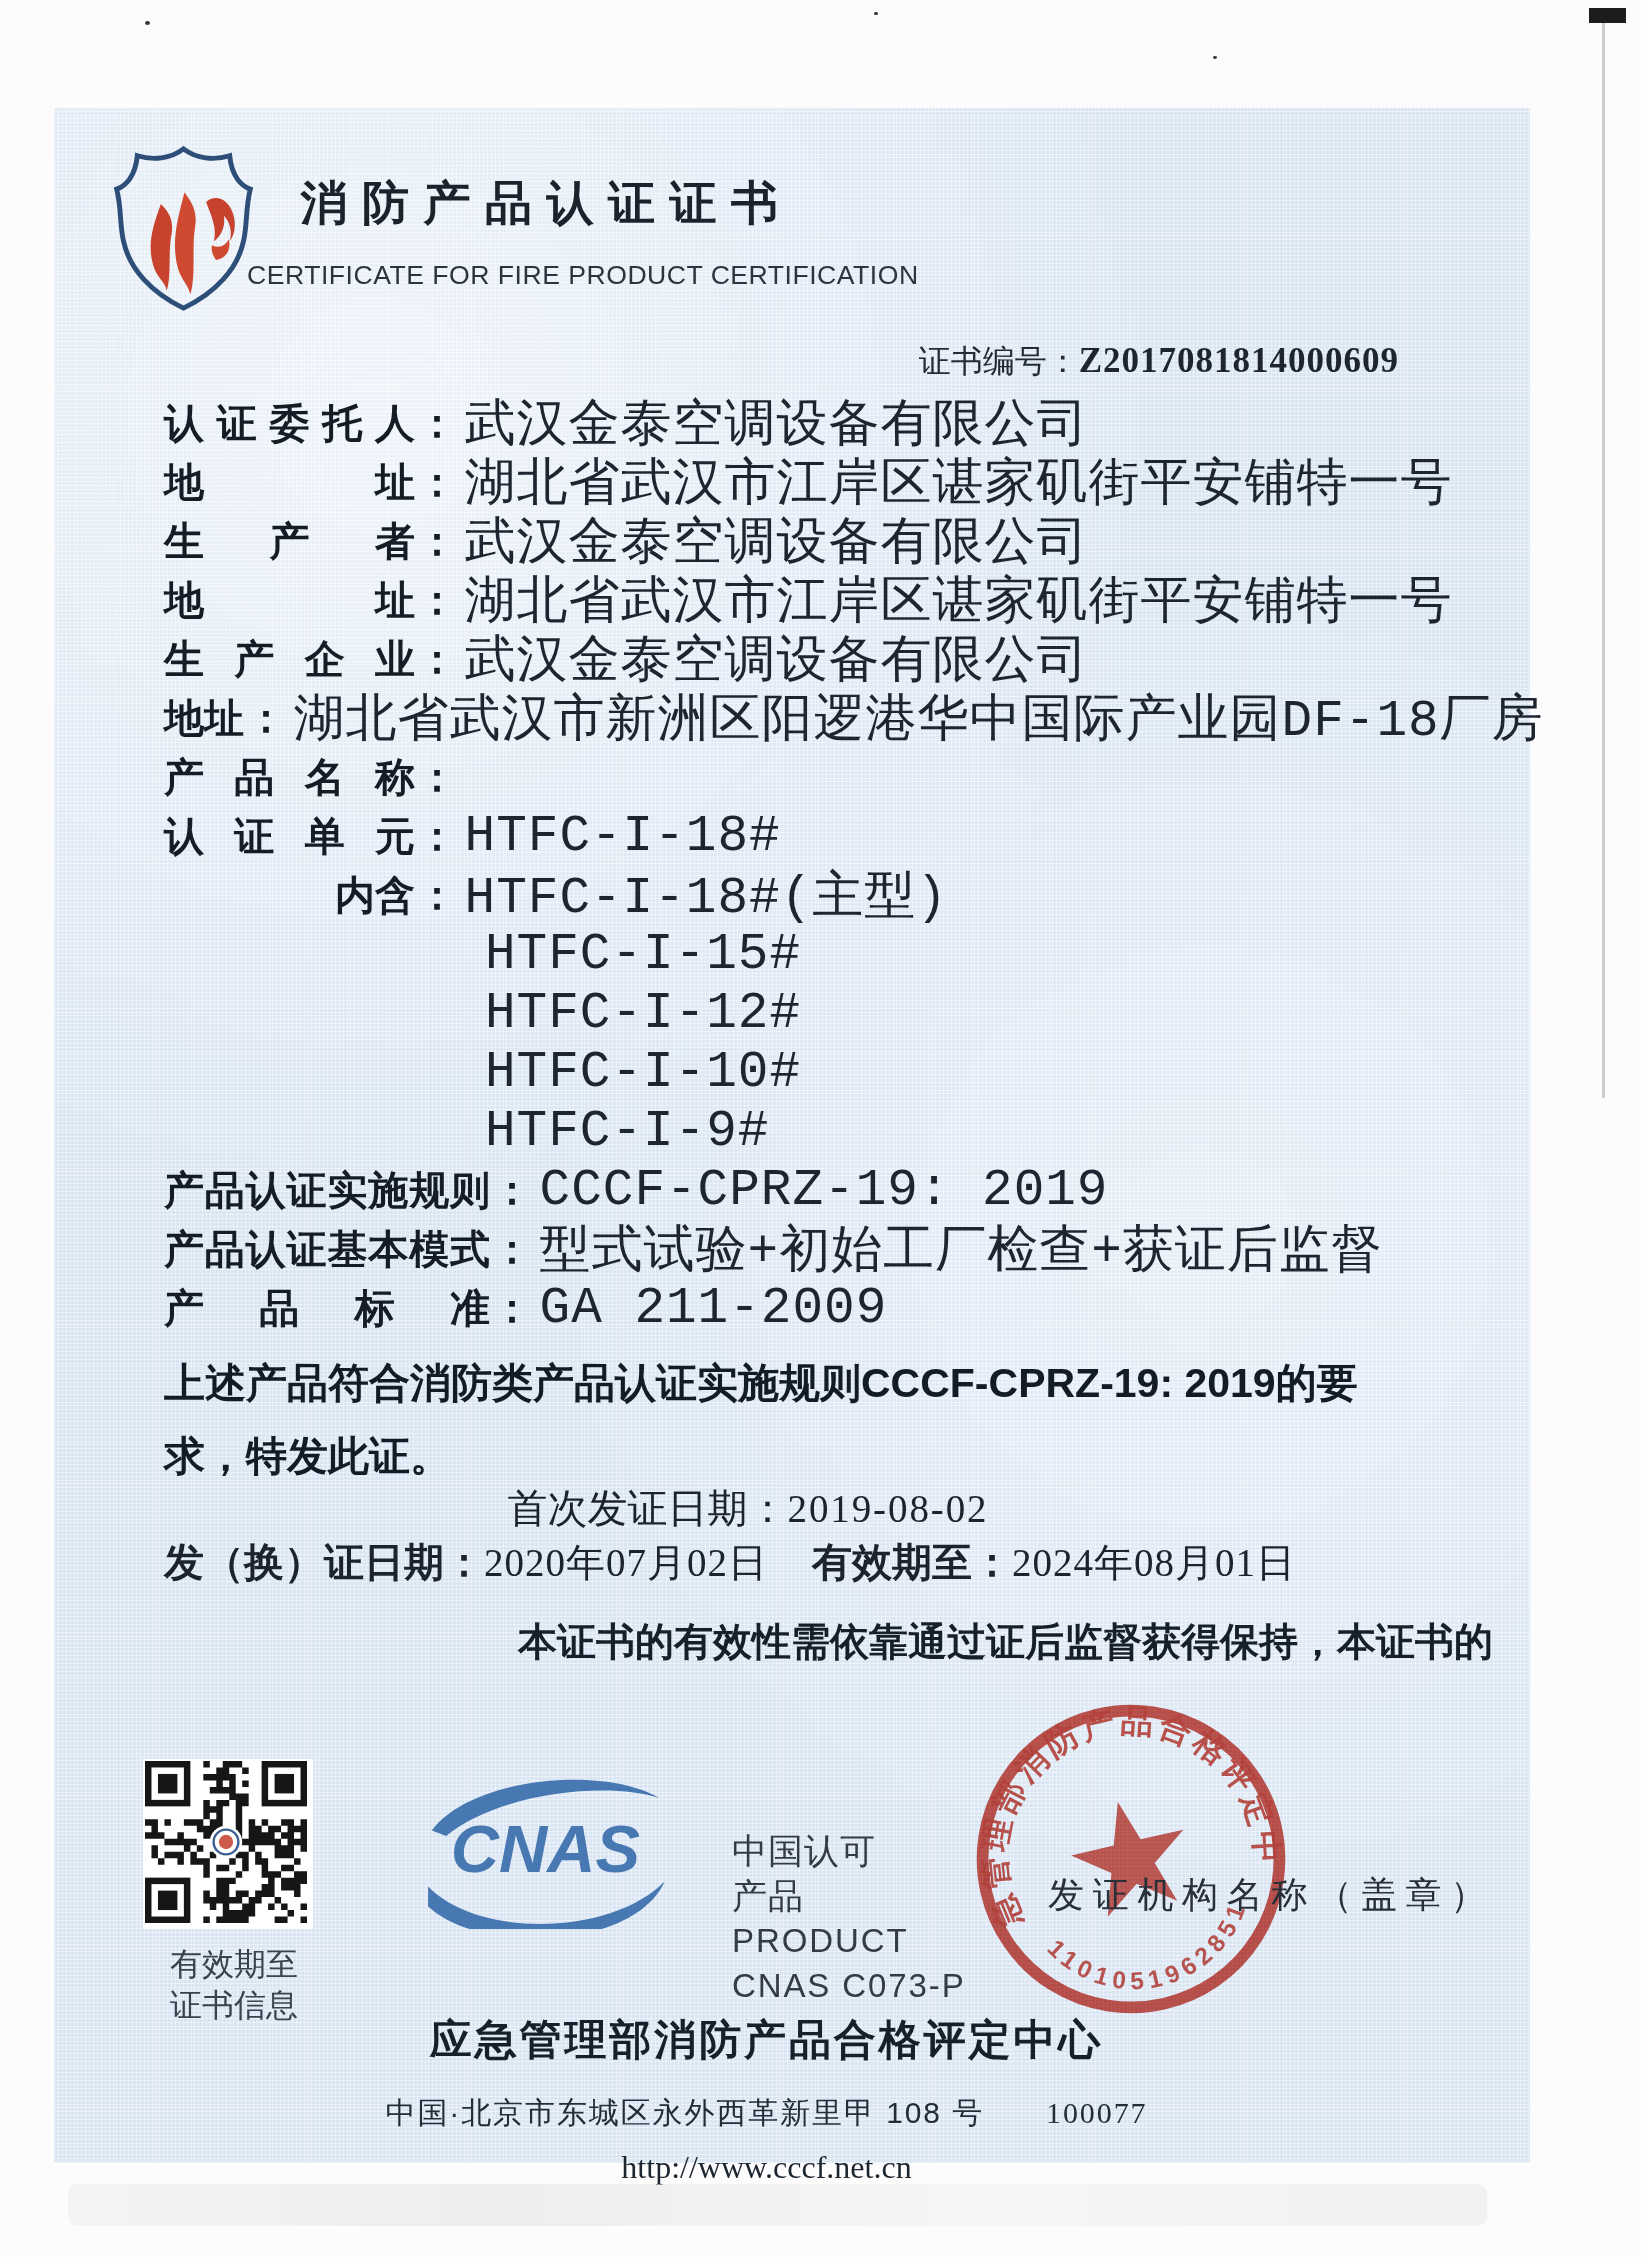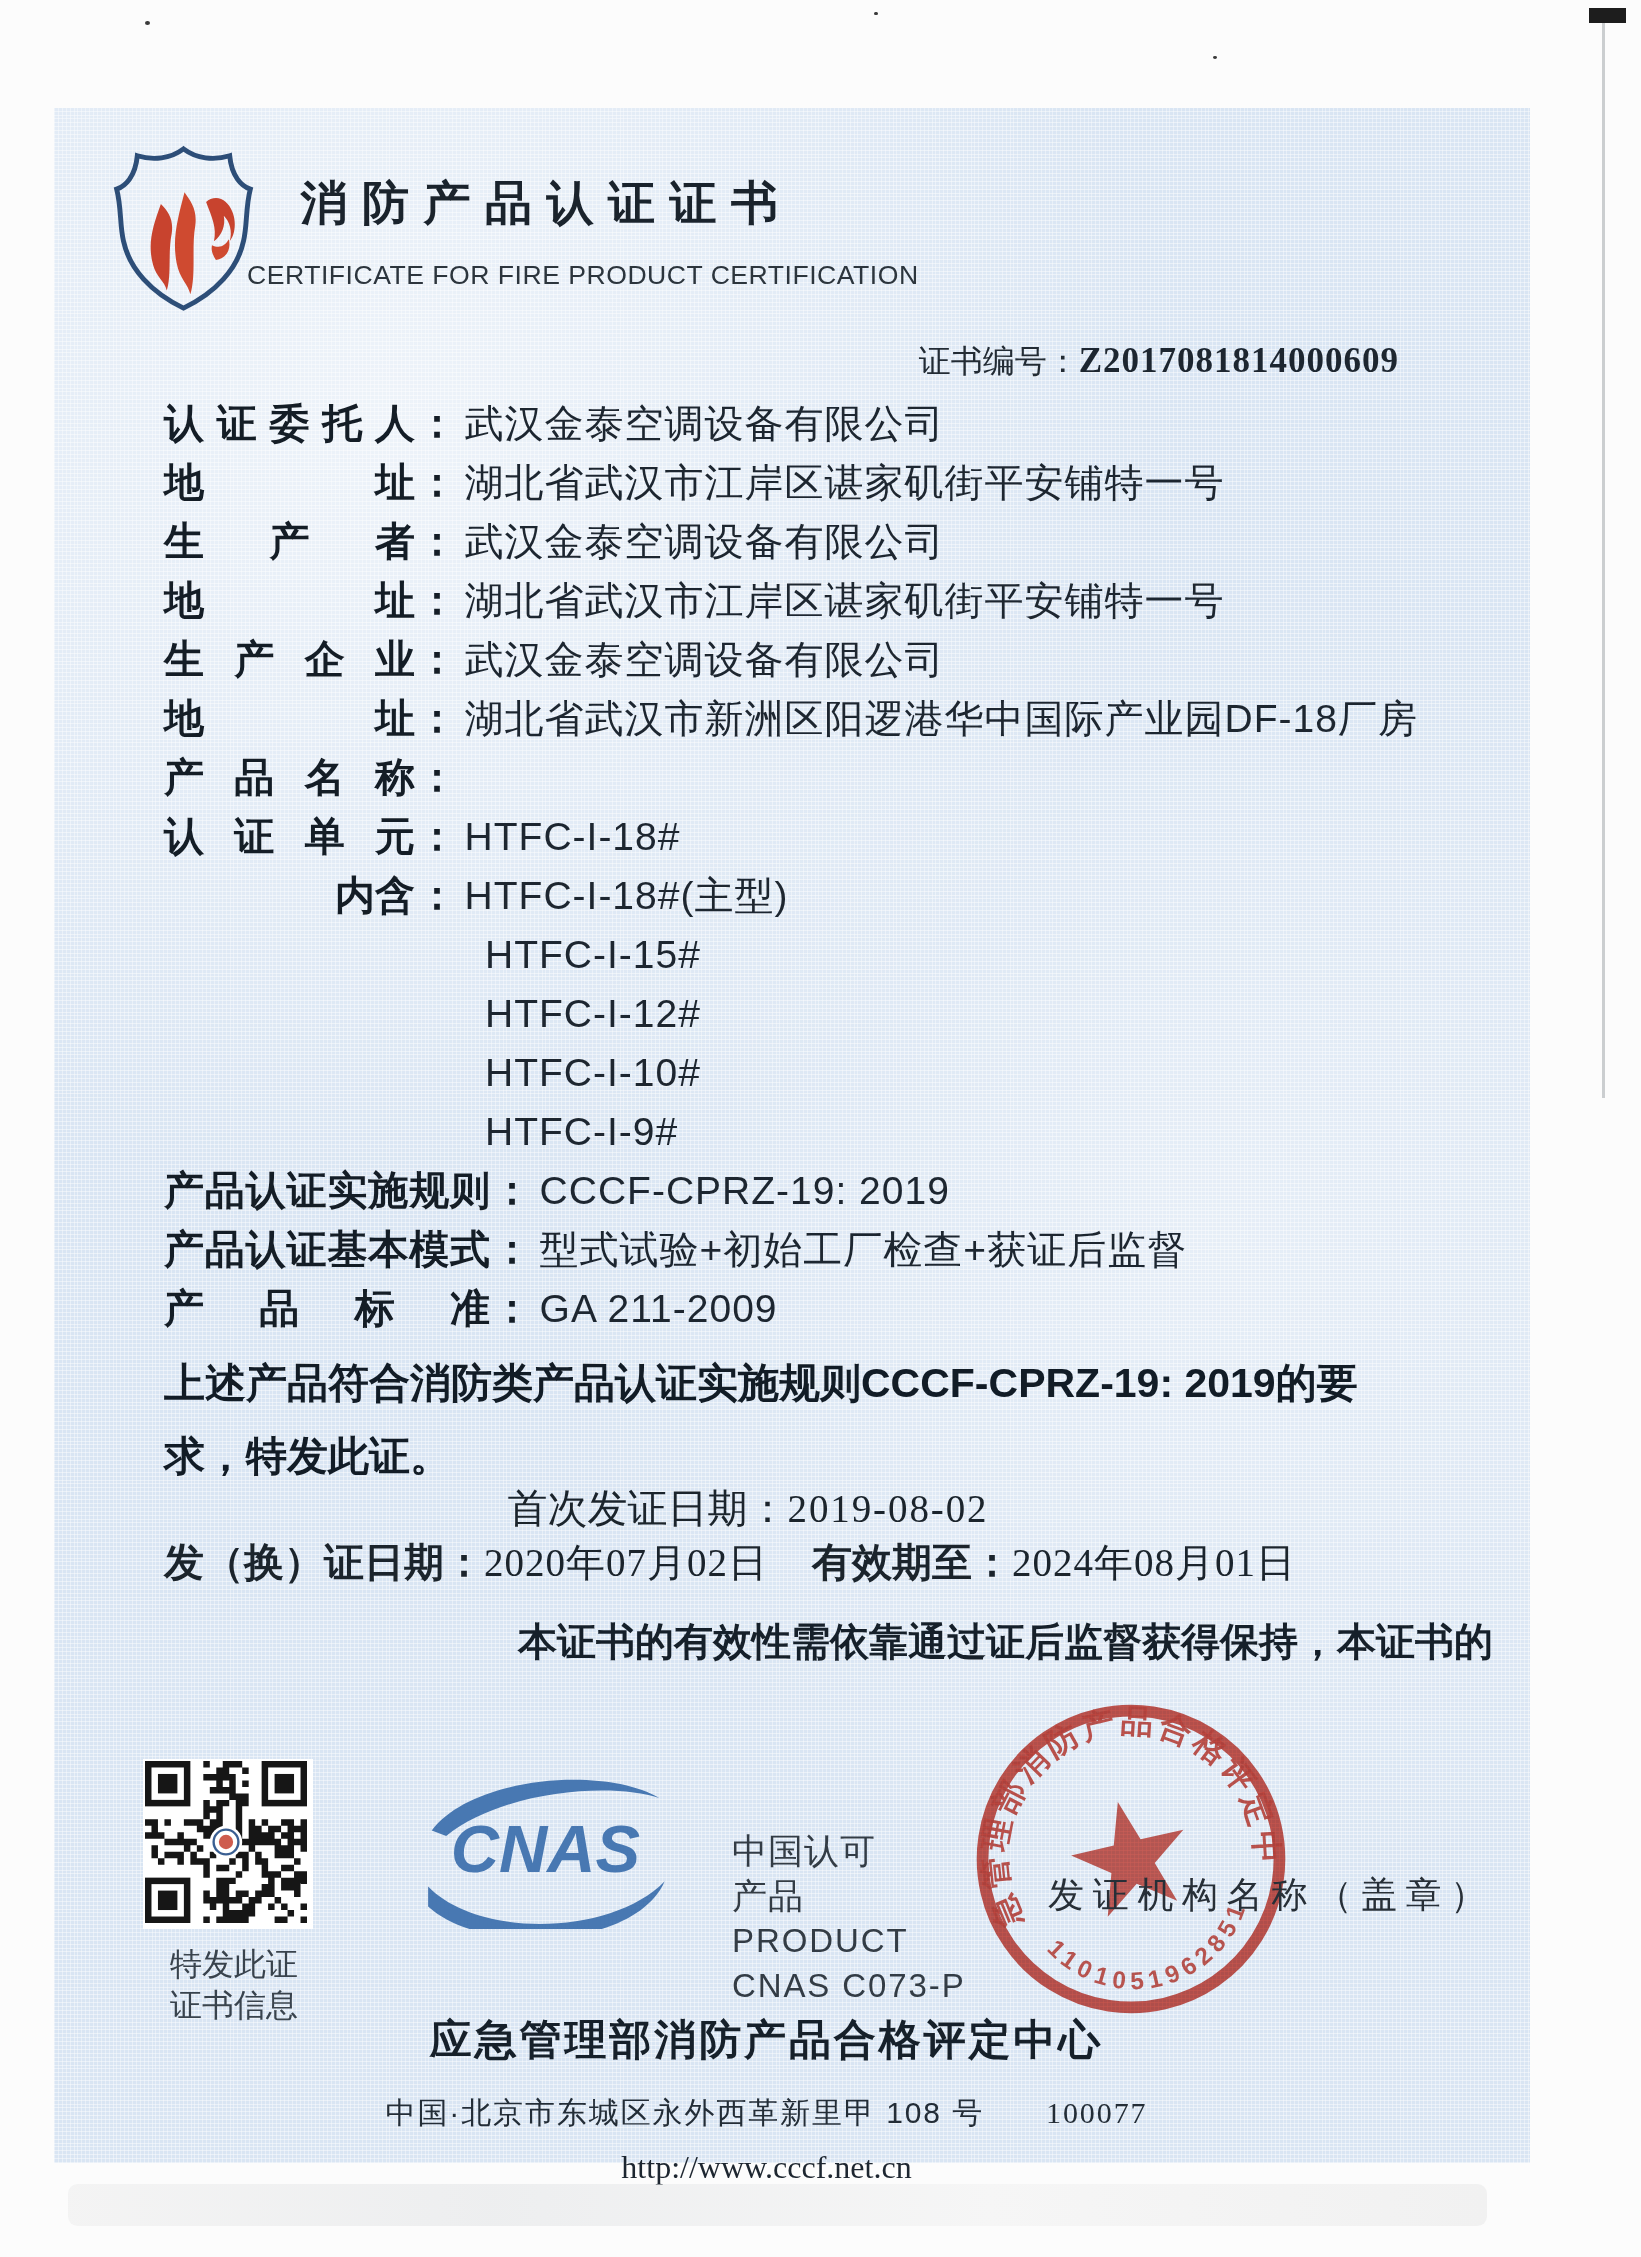--- a/index.html
+++ b/index.html
@@ -26,21 +26,21 @@
   .cert-no .cl{font-size:32px;color:#222b34;}
   .cert-no .cv{font-size:35px;font-family:"Liberation Serif",serif;color:#1d2630;letter-spacing:1px;font-weight:bold;}
   
   .fields{position:absolute;left:110px;top:286px;width:1303px;}
   .row{display:flex;align-items:center;height:59px;white-space:nowrap;}
   .lbl{display:inline-block;width:251px;font-weight:700;font-size:40px;color:#141d26;
        text-align:justify;text-align-last:justify;}
   .lbl.w2{width:326px;}
   .lbl.inner{text-align:right;text-align-last:right;}
   .colon{font-weight:700;font-size:40px;margin:0 7.7px 0 1.9px;color:#141d26;}
-  .val{font-size:39px;font-family:Liberation Sans, sans-serif;color:#1d2630;letter-spacing:1px;}
+  .val{font-size:51px;font-family:Liberation Mono, monospace;color:#1d2630;letter-spacing:1px;}
   .model-row{margin-left:321px;}
   
   .statement{position:absolute;left:110px;top:1239px;width:1271px;
     font-size:41px;font-weight:700;line-height:1.78;color:#121c26;}
   .first-issue{position:absolute;left:110px;top:1373px;width:1168px;text-align:center;white-space:nowrap;}
   .first-issue .dl{font-size:40px;font-weight:400;}
   .first-issue .dv{font-size:39px;font-family:"Liberation Serif",serif;letter-spacing:1.9px;}
   .reissue{position:absolute;left:110px;top:1427px;display:flex;align-items:center;white-space:nowrap;}
   .reissue .dl{font-size:40px;font-weight:700;}
   .reissue .dv{font-size:39px;font-family:"Liberation Serif",serif;letter-spacing:1px;}
@@ -203,21 +203,21 @@
           <rect x="0" y="0" width="47.6" height="47.6" fill="#161616"></rect>
           <rect x="6.8" y="6.8" width="34" height="34" fill="#ffffff"></rect>
           <rect x="13.6" y="13.6" width="20.4" height="20.4" fill="#161616"></rect>
         </g>
         <circle cx="85" cy="85" r="17" fill="#ffffff"></circle>
         <circle cx="85" cy="85" r="13" fill="#ffffff" stroke="#3a5f92" stroke-width="2.5"></circle>
         <circle cx="85" cy="85" r="7.5" fill="#c6402f" opacity="0.85"></circle>
       </svg>
     </div>
     <div class="qr-caption">
-      <div>特发此证</div>
+      <div>有效期至</div>
       <div>证书信息</div>
     </div>
   </div>
 
   <div class="cnas-logo">
     <svg width="253" height="158" viewBox="0 0 280 175">
       <path d="M14 66 C58 6 206 -6 266 30 C212 12 92 22 30 72 Z" fill="#4878b2"></path>
       <path d="M10 128 C66 186 214 182 272 122 C240 196 72 206 10 150 Z" fill="#4878b2"></path>
       <text x="140" y="112" text-anchor="middle" font-size="74" font-weight="bold" font-style="italic" fill="#4878b2" font-family="&quot;Liberation Sans&quot;, sans-serif">CNAS</text>
     </svg>

